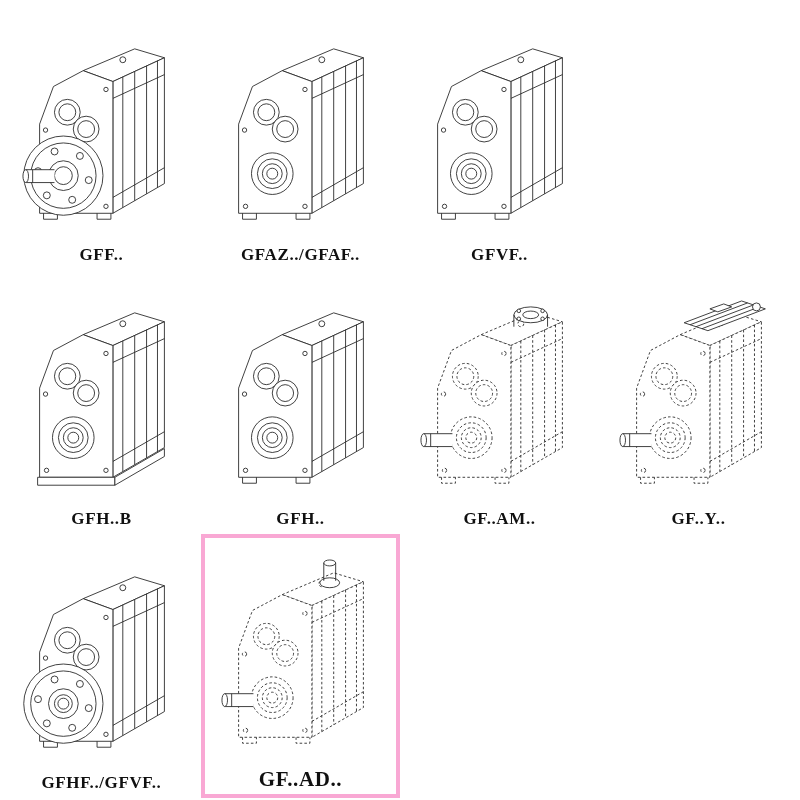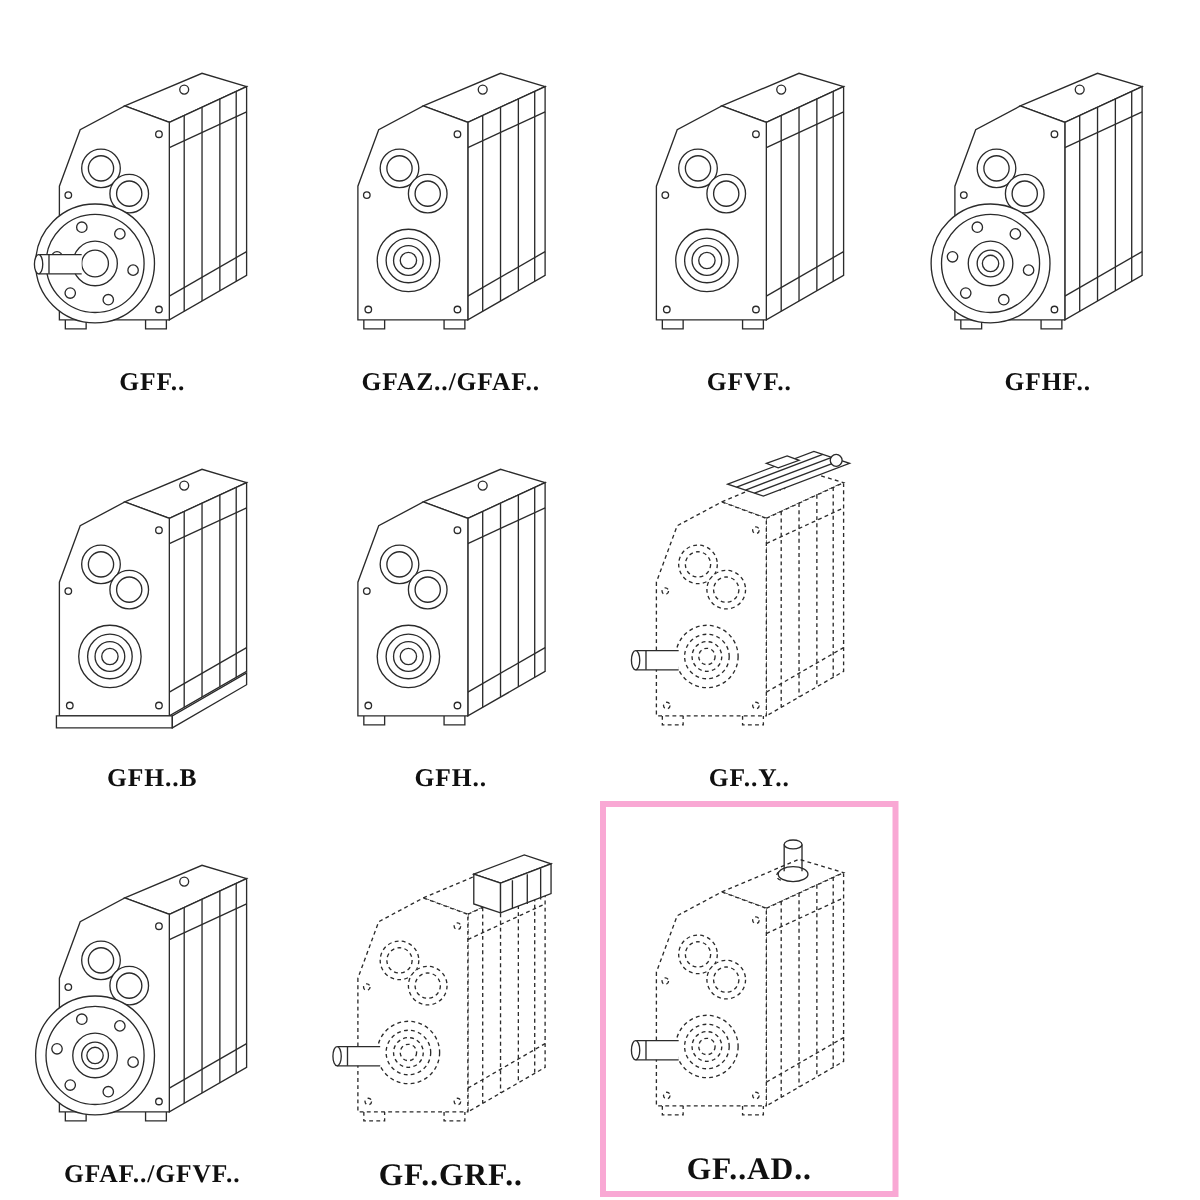--- a/index.html
+++ b/index.html
@@ -131,48 +131,49 @@
       <div class="label">GFAZ../GFAF..</div>
     </div>
     <div class="cell">
       <svg class="draw" width="180" height="210" viewBox="0 0 170 212" stroke="#2b2b2b" stroke-width="0.9" fill="none">
         <use href="#sym-body"></use>
           <use href="#sym-upper"></use>
           <use href="#sym-lower"></use>
       </svg>
       <div class="label">GFVF..</div>
     </div>
-    <div class="cell">
-      <svg class="draw" width="180" height="210" viewBox="0 0 170 212" stroke="#2b2b2b" stroke-width="0.9" fill="none">
-        <use href="#sym-body"></use>
-          <use href="#sym-upper"></use>
-          <use href="#sym-flange"></use>
-          <use href="#sym-hollow-center"></use>
-      </svg>
-      <div class="label">GFHF..</div>
-    </div>
   </div>
 
   <div class="row">
     <div class="cell">
       <svg class="draw" width="180" height="210" viewBox="0 0 170 212" stroke="#2b2b2b" stroke-width="0.9" fill="none">
         <use href="#sym-body"></use>
           <use href="#sym-base"></use>
           <use href="#sym-upper"></use>
           <use href="#sym-lower"></use>
       </svg>
       <div class="label">GFH..B</div>
     </div>
     <div class="cell">
       <svg class="draw" width="180" height="210" viewBox="0 0 170 212" stroke="#2b2b2b" stroke-width="0.9" fill="none">
         <use href="#sym-body"></use>
           <use href="#sym-upper"></use>
           <use href="#sym-lower"></use>
       </svg>
       <div class="label">GFH..</div>
+    </div>
+    <div class="cell">
+      <svg class="draw" width="180" height="210" viewBox="0 0 170 212" stroke="#2b2b2b" stroke-width="0.9" fill="none">
+        <use href="#sym-body" class="d"></use>
+          <use href="#sym-upper" class="d"></use>
+          <use href="#sym-lower" class="d"></use>
+          <use href="#sym-am"></use>
+          <use href="#sym-shaft"></use>
+      </svg>
+      <div class="label">GF..AM..</div>
     </div>
     <div class="cell">
       <svg class="draw" width="180" height="210" viewBox="0 0 170 212" stroke="#2b2b2b" stroke-width="0.9" fill="none">
         <use href="#sym-body" class="d"></use>
           <use href="#sym-upper" class="d"></use>
           <use href="#sym-lower" class="d"></use>
           <use href="#sym-motor"></use>
           <use href="#sym-shaft"></use>
       </svg>
       <div class="label">GF..Y..</div>
@@ -180,31 +181,21 @@
   </div>
 
   <div class="row">
     <div class="cell">
       <svg class="draw" width="180" height="210" viewBox="0 0 170 212" stroke="#2b2b2b" stroke-width="0.9" fill="none">
         <use href="#sym-body"></use>
           <use href="#sym-upper"></use>
           <use href="#sym-flange"></use>
           <use href="#sym-hollow-center"></use>
       </svg>
-      <div class="label">GFAF../GFVF..</div>
-    </div>
-    <div class="cell large">
-      <svg class="draw" width="180" height="210" viewBox="0 0 170 212" stroke="#2b2b2b" stroke-width="0.9" fill="none">
-        <use href="#sym-body" class="d"></use>
-          <use href="#sym-upper" class="d"></use>
-          <use href="#sym-lower" class="d"></use>
-          <use href="#sym-grf"></use>
-          <use href="#sym-shaft"></use>
-      </svg>
-      <div class="label">GF..GRF..</div>
+      <div class="label">GFHF../GFVF..</div>
     </div>
     <div class="cell large boxed">
       <svg class="draw" width="180" height="210" viewBox="0 0 170 212" stroke="#2b2b2b" stroke-width="0.9" fill="none">
         <use href="#sym-body" class="d"></use>
           <use href="#sym-upper" class="d"></use>
           <use href="#sym-lower" class="d"></use>
           <use href="#sym-ad"></use>
           <use href="#sym-shaft"></use>
       </svg>
       <div class="label">GF..AD..</div>

